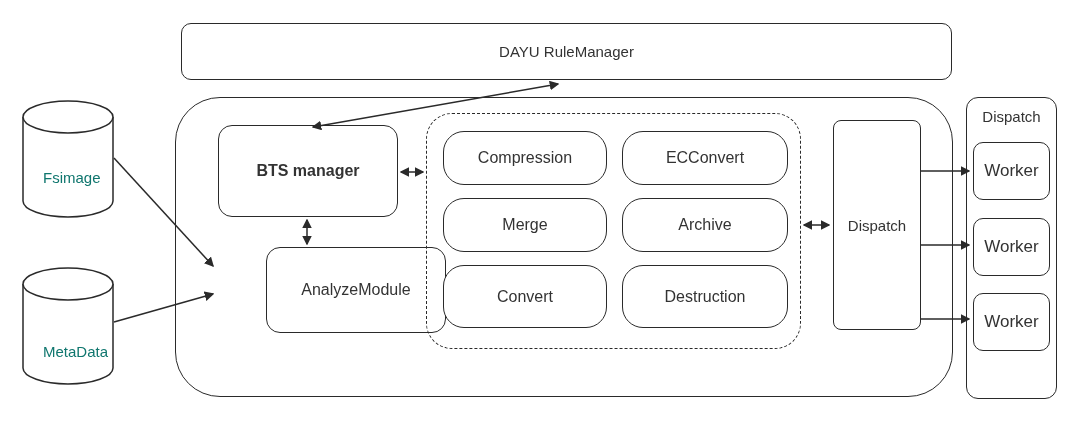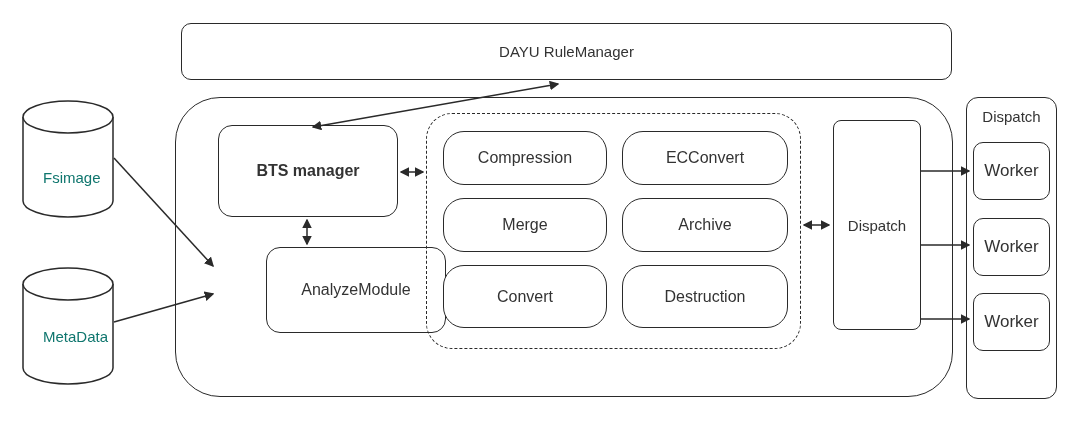--- a/index.html
+++ b/index.html
@@ -45,21 +45,21 @@
   }
   .worker{border-radius:10px;left:973px;width:77px;height:58px;font-size:17px;}
   .w1{top:142px;}
   .w2{top:218px;}
   .w3{top:293px;}
   .cyl-label{
     position:absolute;width:90px;left:23px;text-align:left;
     font-size:15px;color:#0f766e;padding-left:20px;
   }
   .fs-label{top:169px;}
-  .md-label{top:328px;}
+  .md-label{top:343px;}
   svg.layer{position:absolute;left:0;top:0;pointer-events:none;}
   .scheduler-title{line-height:20px;}
 </style>
 </head>
 <body>
 
 <div class="canvas">
 
   <svg class="layer" width="1080" height="421">
     <g fill="#ffffff" stroke="#2a2a2a" stroke-width="1.5">

